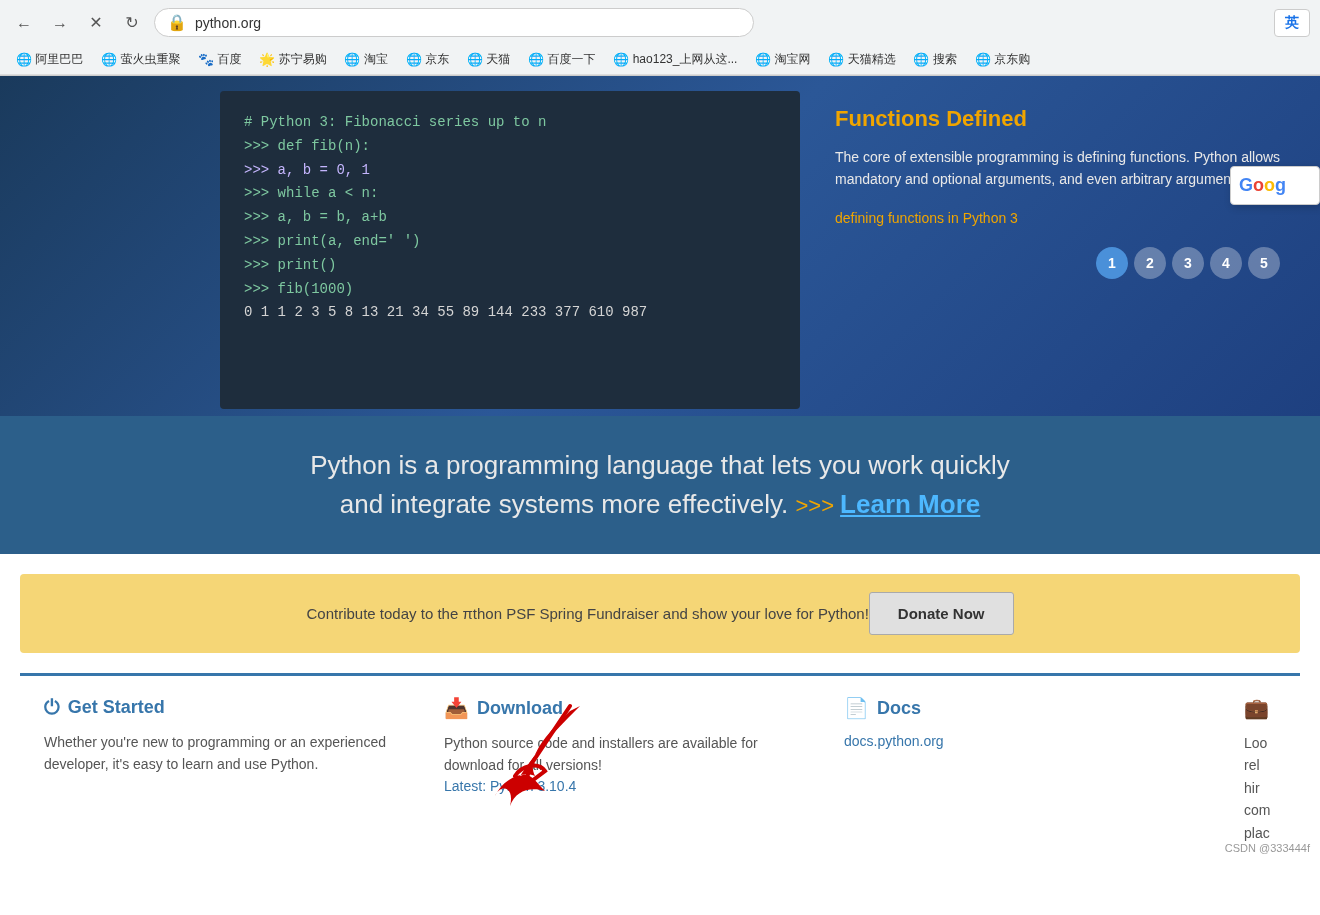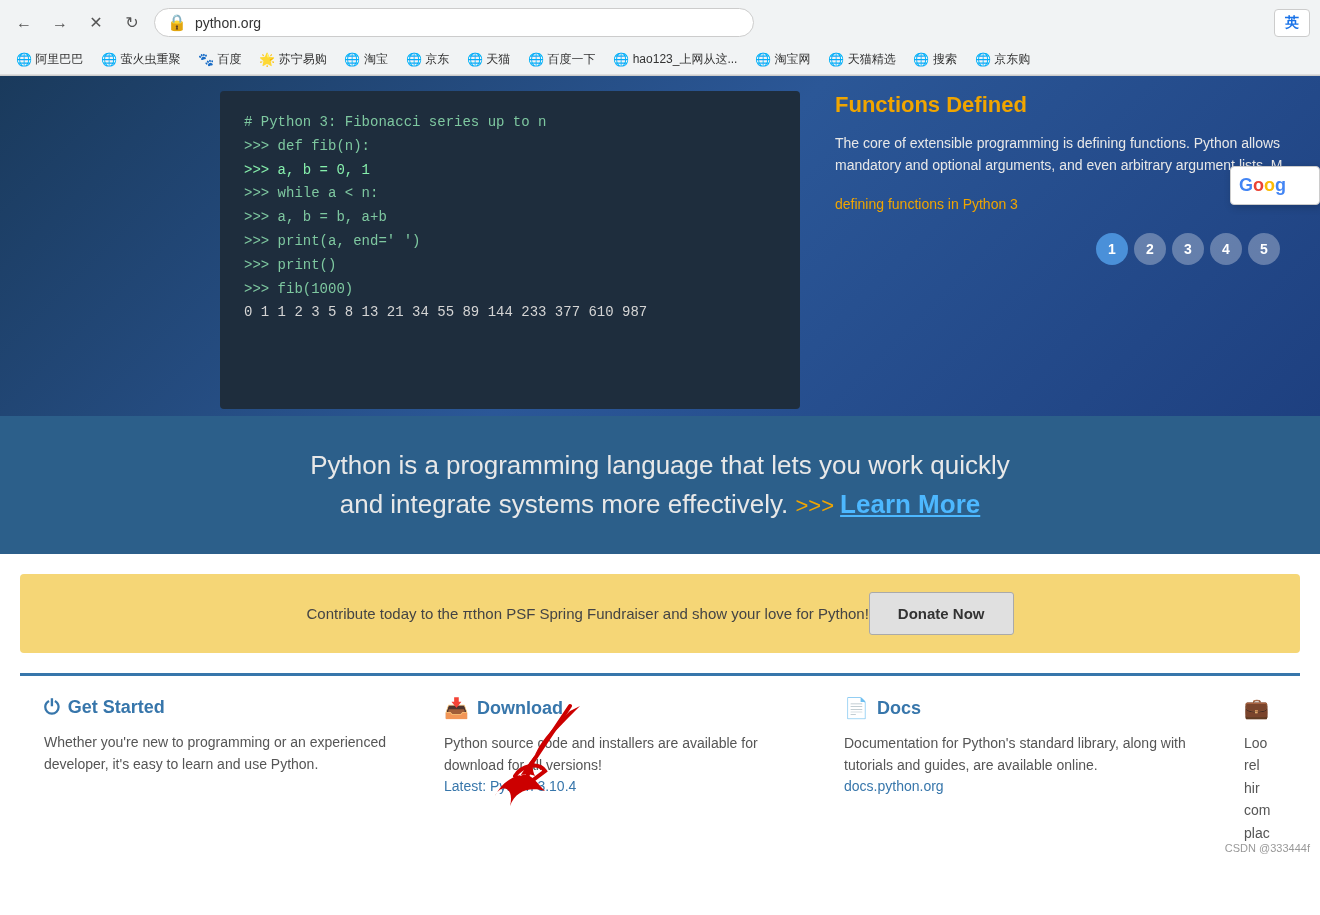--- a/index.html
+++ b/index.html
@@ -94,21 +94,21 @@
       border-radius: 4px;
       padding: 20px 24px;
       width: 580px;
       font-family: 'Courier New', monospace;
       font-size: 14px;
       line-height: 1.7;
     }
 
     
     .functions-panel {
-      padding: 16px 20px;
+      padding: 30px 20px;
       flex: 1;
       color: #fff;
     }
     .functions-title {
       color: #f0a500;
       font-size: 22px;
       font-weight: bold;
       margin-bottom: 14px;
     }
     .functions-text {
@@ -333,21 +333,21 @@
 
   <div class="hero-section">
 
     <div class="code-panel">
       <div style="color:#7ec8a0;">
         <span># Python 3: Fibonacci series up to n</span>
       </div>
       <div style="color:#7ec8a0;">
         <span>&gt;&gt;&gt; def fib(n):</span>
       </div>
-      <div style="color:#86efac;">
+      <div style="color:#c4b5fd;">
         <span>&gt;&gt;&gt;     a, b = 0, 1</span>
       </div>
       <div style="color:#7ec8a0;">
         <span>&gt;&gt;&gt;     while a &lt; n:</span>
       </div>
       <div style="color:#7ec8a0;">
         <span>&gt;&gt;&gt;         a, b = b, a+b</span>
       </div>
       <div style="color:#7ec8a0;">
         <span>&gt;&gt;&gt;         print(a, end=' ')</span>
@@ -417,21 +417,20 @@
       </div>
       <p class="card-text">Python source code and installers are available for download for all versions!</p>
       <a class="card-link">Latest: Python 3.10.4</a>
     </div>
 
     <div class="card">
       <div class="card-title">
         <span class="card-icon">📄</span>
         <span>Docs</span>
       </div>
-      <p class="card-text">Documentation for Python's standard library, along with tutorials and guides, are available online.</p>
       <a class="card-link">docs.python.org</a>
     </div>
 
     <div class="card" style="border-top-color:#3776ab; max-width:80px; overflow:hidden;">
       <div class="card-title">
         <span class="card-icon">💼</span>
       </div>
       <p class="card-text">Loo rel hir com plac</p>
     </div>
   </div>

